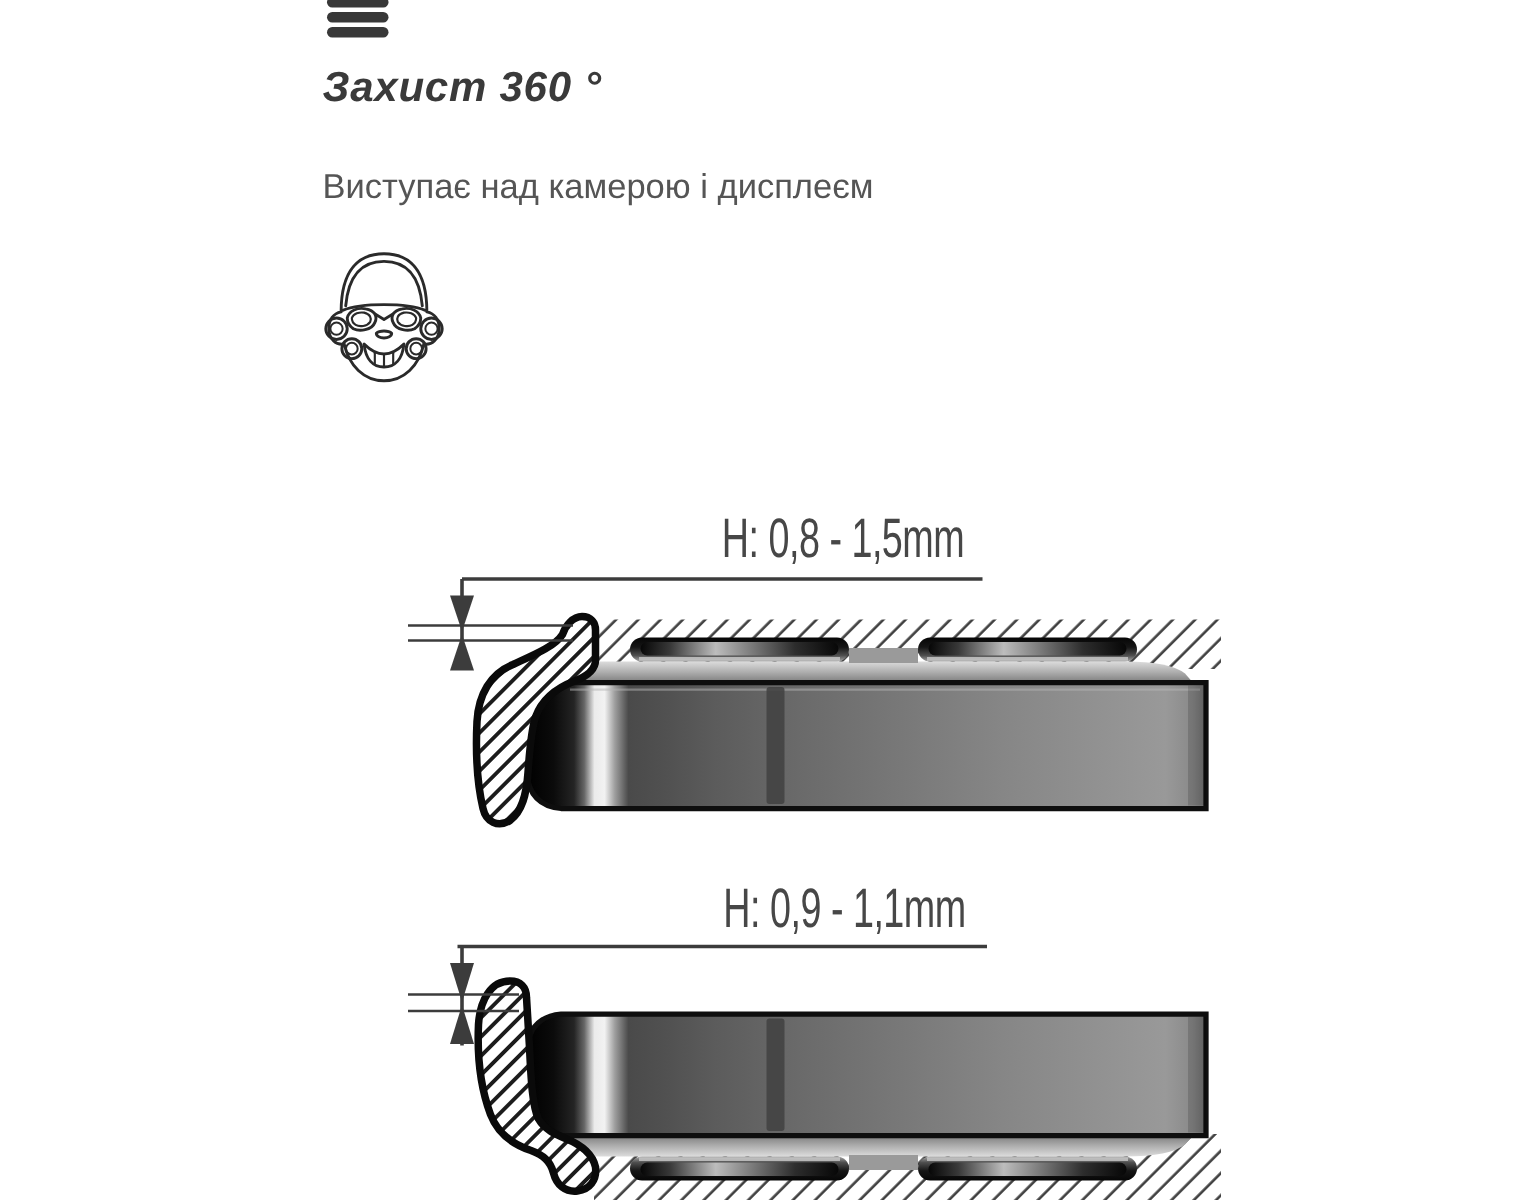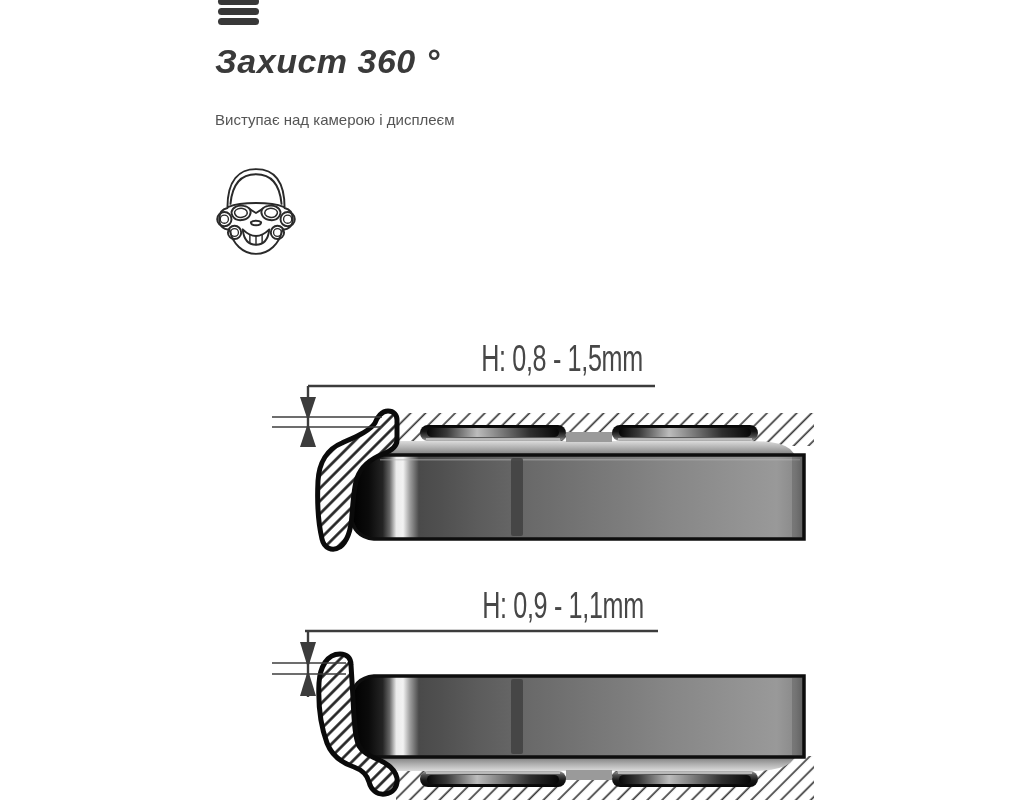--- a/index.html
+++ b/index.html
@@ -14,26 +14,26 @@
   
   .menu{
     position:absolute;left:218px;top:-2px;width:41px;height:29px;
   }
   .menu .bar{
     display:block;width:41px;height:7px;border-radius:3.5px;
     background:#383838;margin-bottom:3px;
   }
   .title{
     position:absolute;left:215px;top:42px;
-    font-size:34px;font-weight:700;font-style:italic;
+    font-size:28px;font-weight:700;font-style:italic;
     color:#3a3a3a;letter-spacing:0.5px;white-space:nowrap;
   }
   .subtitle{
     position:absolute;left:215px;top:111px;
-    font-size:15px;font-weight:400;color:#555555;white-space:nowrap;
+    font-size:23px;font-weight:400;color:#555555;white-space:nowrap;
   }
   .logo{position:absolute;left:214px;top:163px;width:84px;height:97px;}
   .diagram-svg{position:absolute;left:255px;top:378px;width:575px;height:422px;z-index:1;}
   .dim-label{
     position:absolute;width:322px;text-align:center;
     font-size:37px;line-height:1;color:#474747;
     letter-spacing:-0.5px;white-space:nowrap;
     transform:scaleX(0.68);transform-origin:50% 50%;
     z-index:2;
   }

